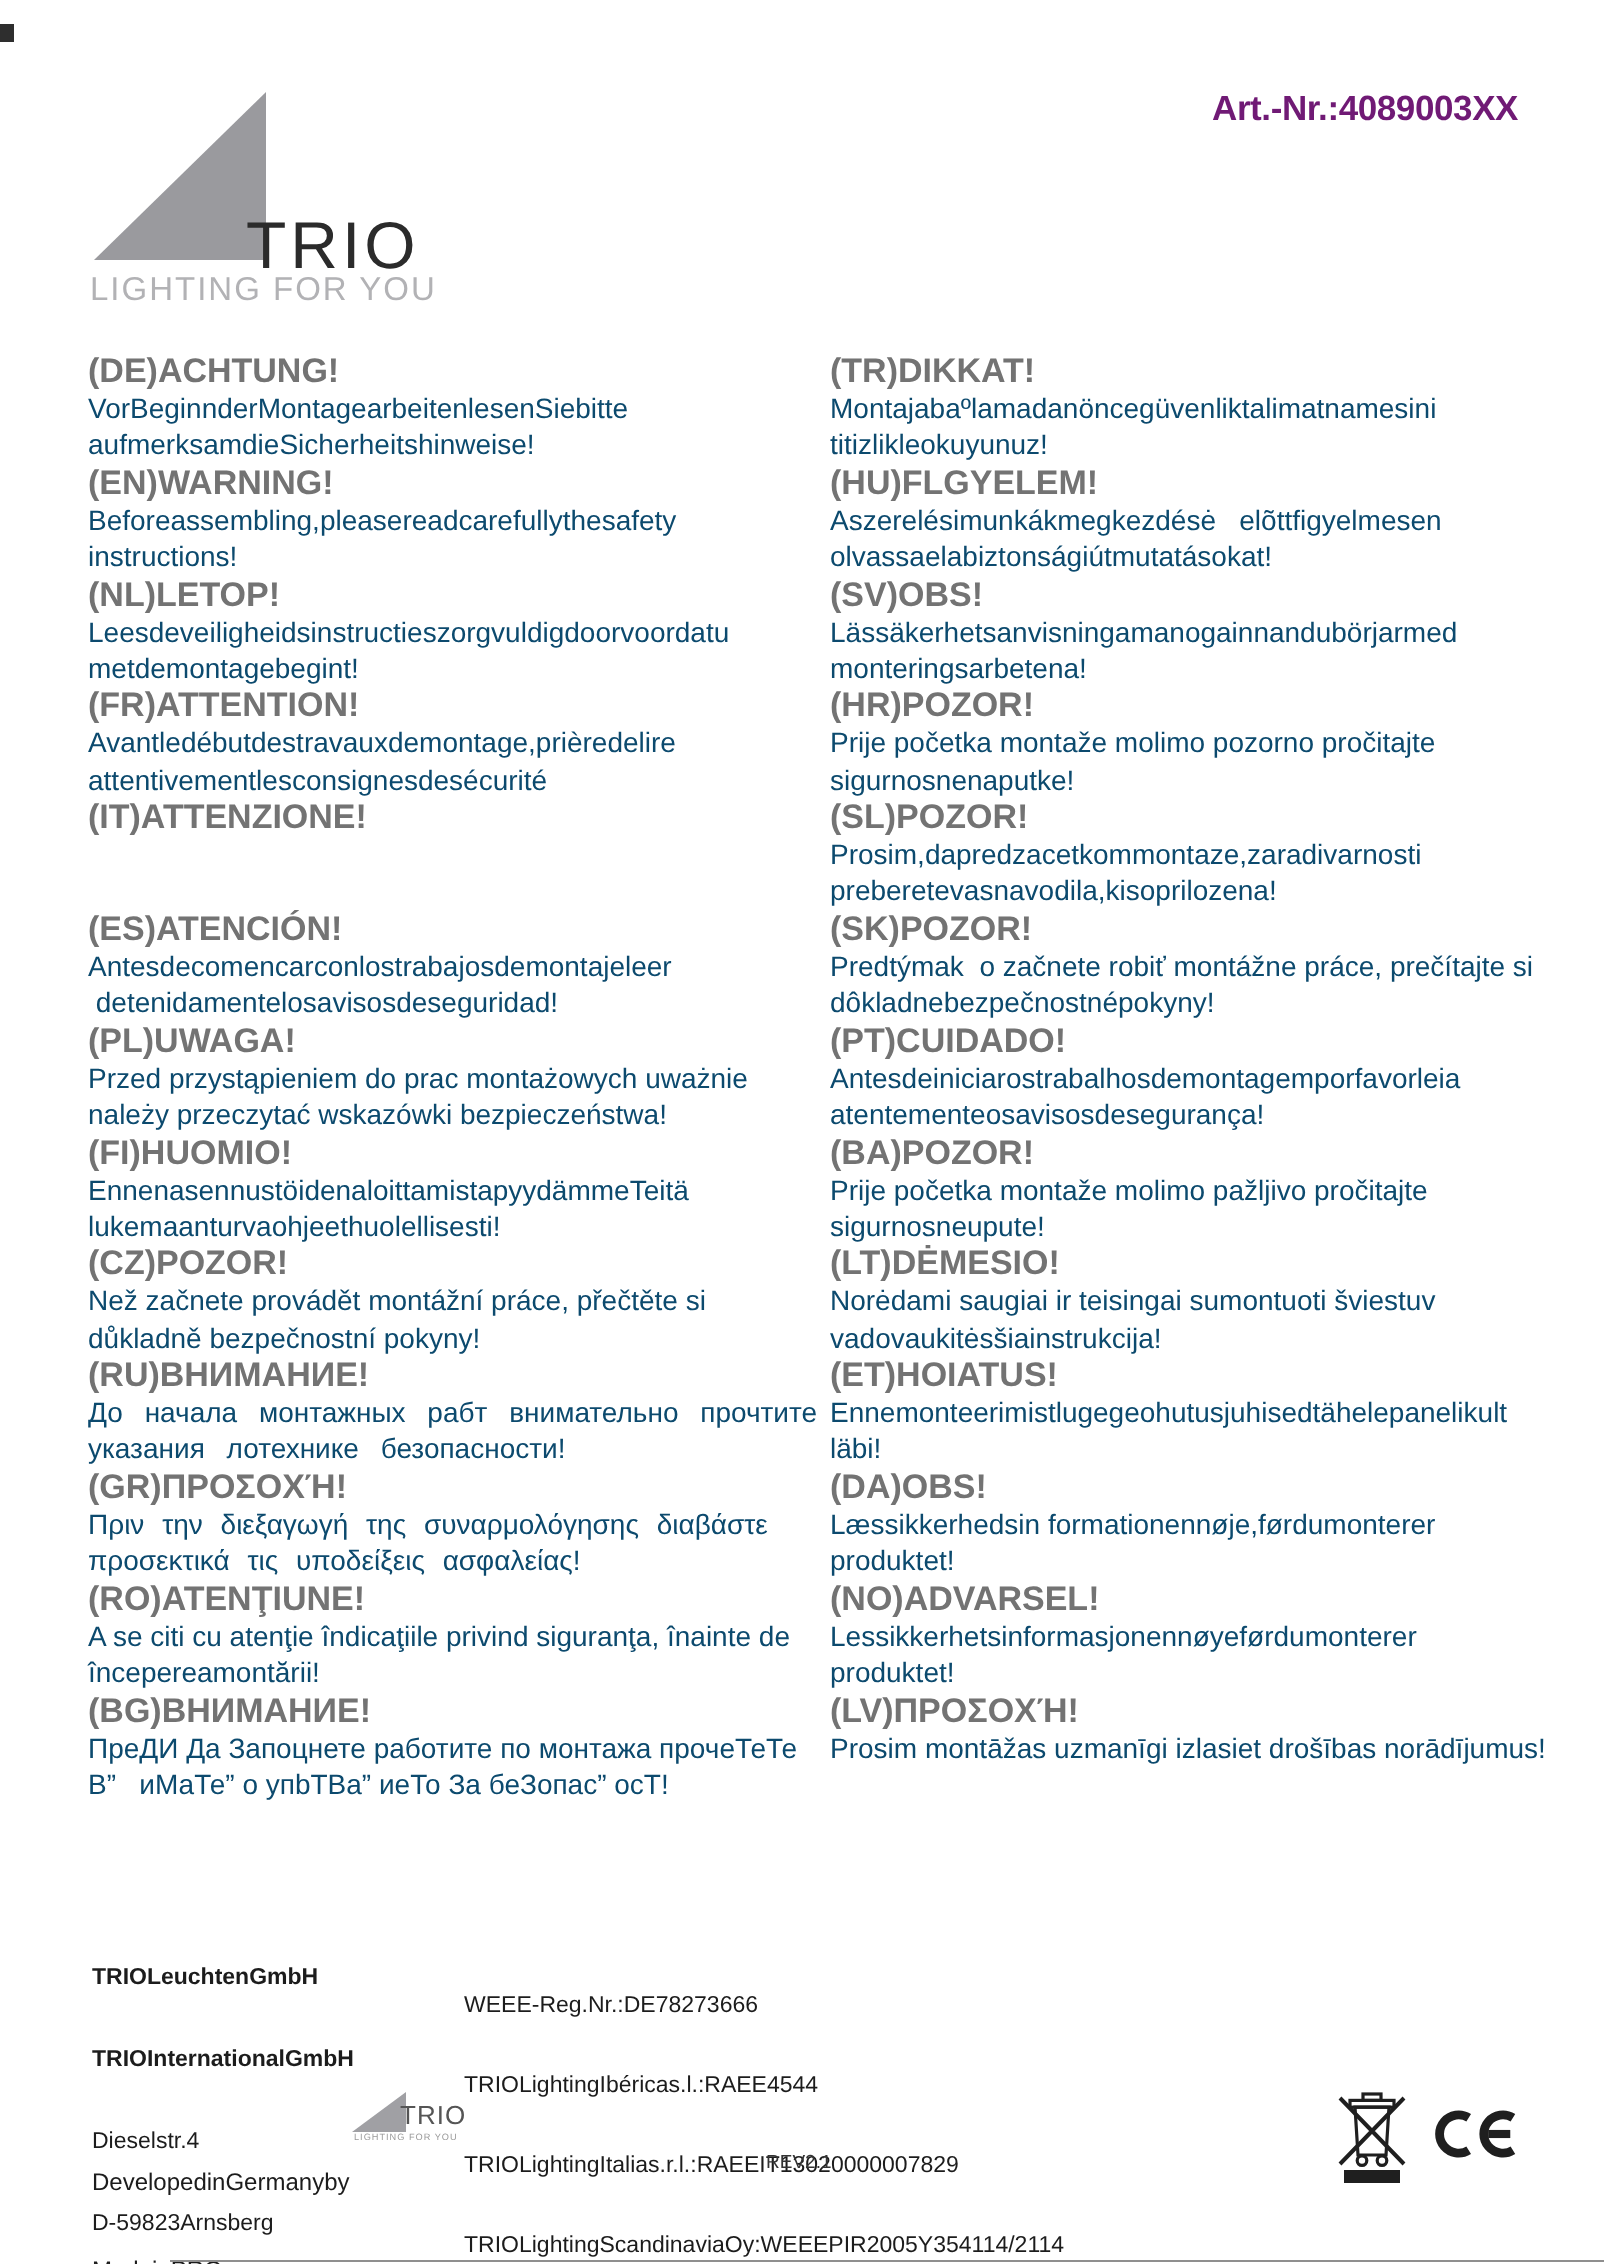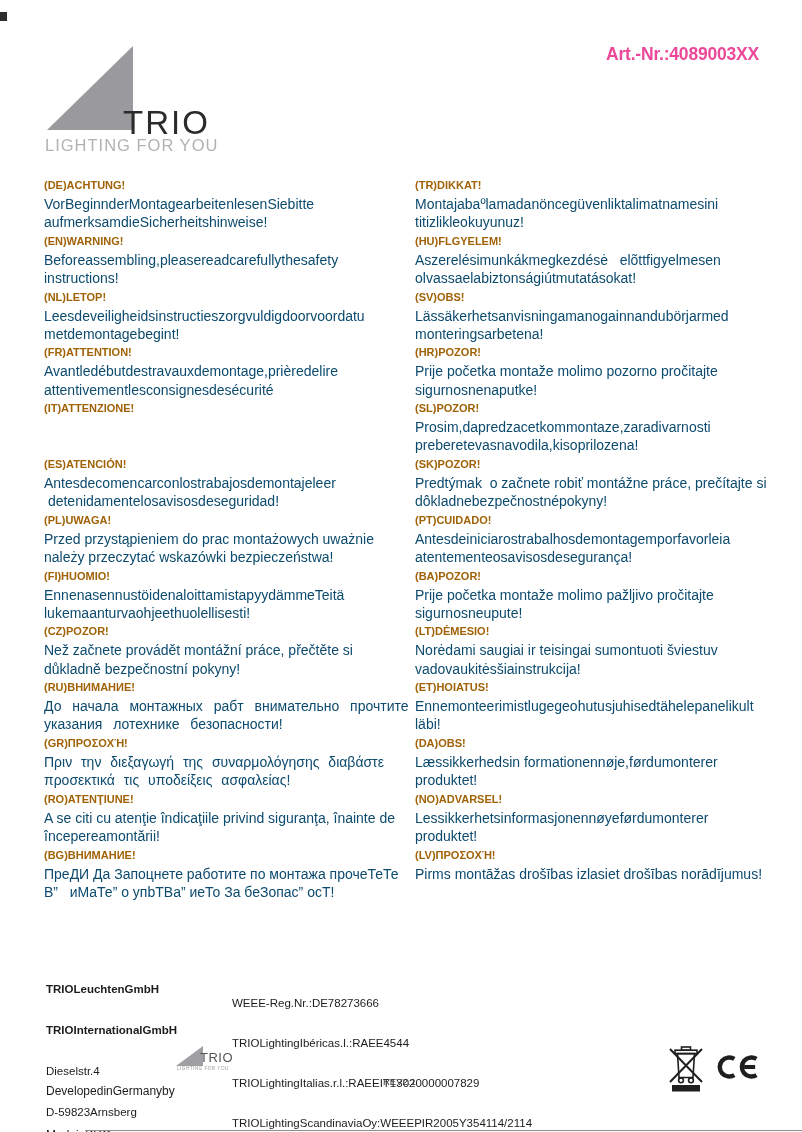--- a/index.html
+++ b/index.html
@@ -10,28 +10,28 @@
   .logo{position:absolute;}
   .logo-big{left:45px;top:44px;width:170px;height:115px;}
   .logo-tri{position:absolute;background:#9a9a9e;
             clip-path:polygon(100% 0,100% 100%,0 100%);}
   .logo-big .logo-tri{left:2px;top:2px;width:86px;height:84px;}
   .logo-brand{position:absolute;color:#2b2b2b;white-space:pre;}
   .logo-big .logo-brand{left:78px;top:60px;font-size:33px;letter-spacing:2px;font-weight:400;}
   .logo-tag{position:absolute;color:#b2b2b5;white-space:pre;}
   .logo-big .logo-tag{left:0px;top:92px;font-size:16.5px;letter-spacing:1px;}
   .artno{position:absolute;left:606px;top:44px;font-size:17.5px;font-weight:bold;
-         letter-spacing:-0.2px;color:#ec4899;white-space:pre;}
+         letter-spacing:-0.2px;color:#701a75;white-space:pre;}
 
   
   .cols{position:absolute;left:44px;top:176px;width:756px;display:flex;}
   .col-left{width:368px;flex:none;}
   .col-right{width:382px;flex:none;margin-left:3px;}
   .warn{height:55.8px;overflow:visible;}
-  .wh{font-size:11px;font-weight:bold;line-height:19px;color:#a16207;white-space:pre;}
+  .wh{font-size:17px;font-weight:bold;line-height:19px;color:#737373;white-space:pre;}
   .wb{font-size:14px;line-height:18.2px;color:#0c4a6e;white-space:pre;}
   .spread-lg{word-spacing:7px;}
   .spread-md{word-spacing:5px;}
 
   
   .f-company{position:absolute;left:46px;top:956px;font-size:11.5px;line-height:13.6px;white-space:pre;}
   .f-company .b{font-weight:bold;}
   .f-reg{position:absolute;left:232px;top:970px;font-size:11.5px;line-height:13.4px;white-space:pre;}
   .f-origin{position:absolute;left:46px;top:1055px;font-size:12px;line-height:14.5px;white-space:pre;}
   .logo-small{left:176px;top:1046px;width:62px;height:34px;}
@@ -183,21 +183,21 @@
         <div class="wb">Læssikkerhedsin formationennøje,førdumonterer
 produktet!</div>
       </div>
       <div class="warn">
         <div class="wh">(NO)ADVARSEL!</div>
         <div class="wb">Lessikkerhetsinformasjonennøyeførdumonterer
 produktet!</div>
       </div>
       <div class="warn">
         <div class="wh">(LV)ΠΡΟΣΟΧΉ!</div>
-        <div class="wb">Pirms montāžas drošības izlasiet drošības norādījumus!</div>
+        <div class="wb">Prosim montāžas uzmanīgi izlasiet drošības norādījumus!</div>
       </div>
     </div>
   </div>
 
   <div class="f-company">
     <div class="b">TRIOLeuchtenGmbH</div>
     <div class="b">TRIOInternationalGmbH</div>
     <div>Dieselstr.4</div>
     <div>D-59823Arnsberg</div>
     

